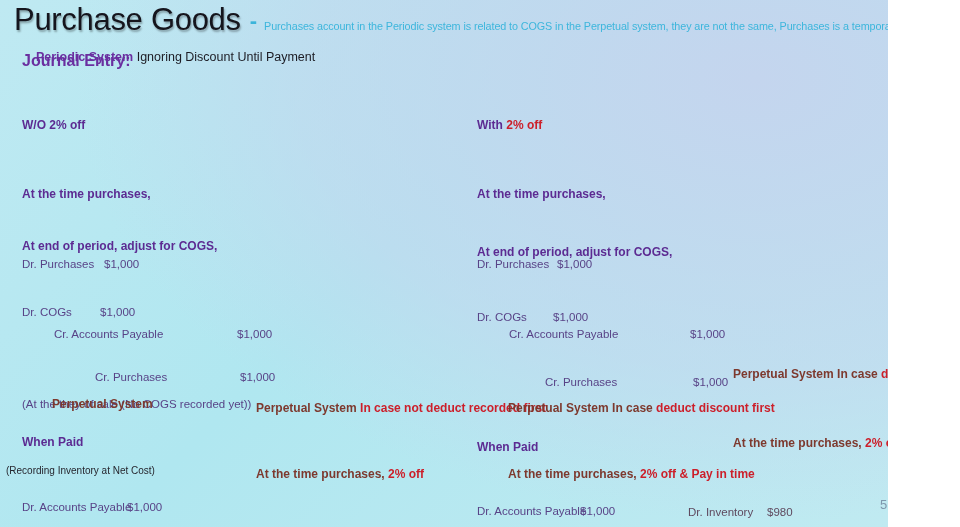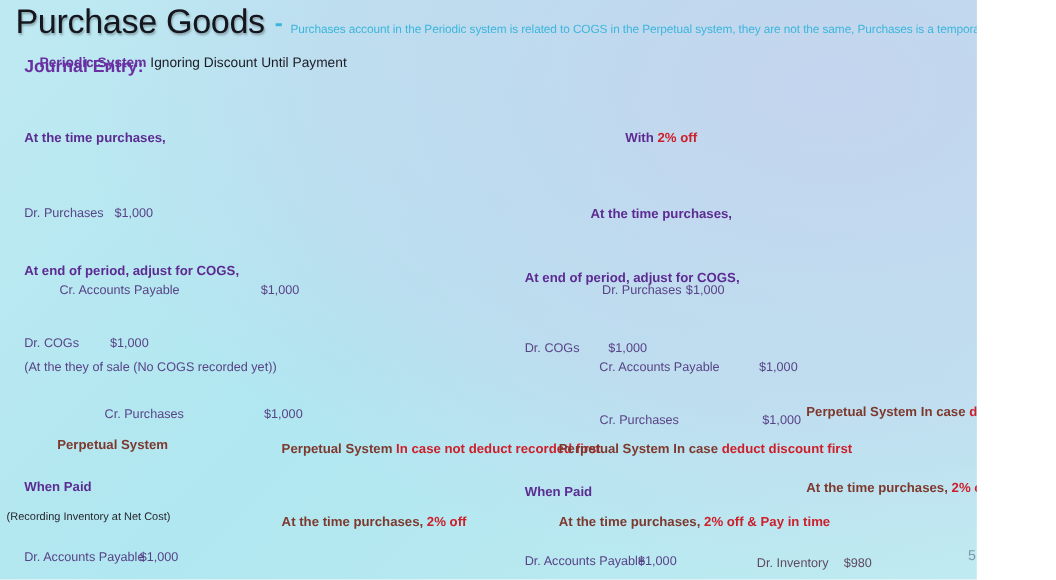--- a/index.html
+++ b/index.html
@@ -44,27 +44,28 @@
     <span class="title">Purchase Goods</span>
     <span class="dash">-</span>
     <span class="subtitle">Purchases account in the Periodic system is related to COGS in the Perpetual system, they are not the same, Purchases is a temporary account (closed into COGS at period end).</span>
   </div>
   <div class="sysline">
     <span class="ph">Periodic System </span><span>Ignoring Discount Until Payment</span>
   </div>
   <div class="jeline">Journal Entry:</div>
 
   <div class="sec" style="left:22px;top:67px;line-height:23.3px;">
+    <div class="ln hb ph">W/O 2% off</div>
     <div class="ln hb ph">At the time purchases,</div>
     <div class="ln pb"><span class="lbl" style="width:82px">Dr. Purchases</span><span>$1,000</span></div>
     <div class="ln pb" style="padding-left:32px"><span class="lbl" style="width:183px">Cr. Accounts Payable</span><span>$1,000</span></div>
     <div class="ln pb">(At the they of sale (No COGS recorded yet))</div>
   </div>
 
-  <div class="sec" style="left:477px;top:67px;line-height:23.3px;text-align:center;">
+  <div class="sec" style="left:477px;top:67px;line-height:23.3px;">
     <div class="ln hb"><span class="ph">With </span><span class="rd">2% off</span></div>
     <div class="ln hb ph">At the time purchases,</div>
     <div class="ln pb"><span class="lbl" style="width:80px">Dr. Purchases</span><span>$1,000</span></div>
     <div class="ln pb" style="padding-left:32px"><span class="lbl" style="width:181px">Cr. Accounts Payable</span><span>$1,000</span></div>
   </div>
 
   <div class="sec" style="left:22px;top:193px;line-height:21.7px;">
     <div class="ln hb ph">At end of period, adjust for COGS,</div>
     <div class="ln pb"><span class="lbl" style="width:78px">Dr. COGs</span><span>$1,000</span></div>
     <div class="ln pb" style="padding-left:73px"><span class="lbl" style="width:145px">Cr. Purchases</span><span>$1,000</span></div>

